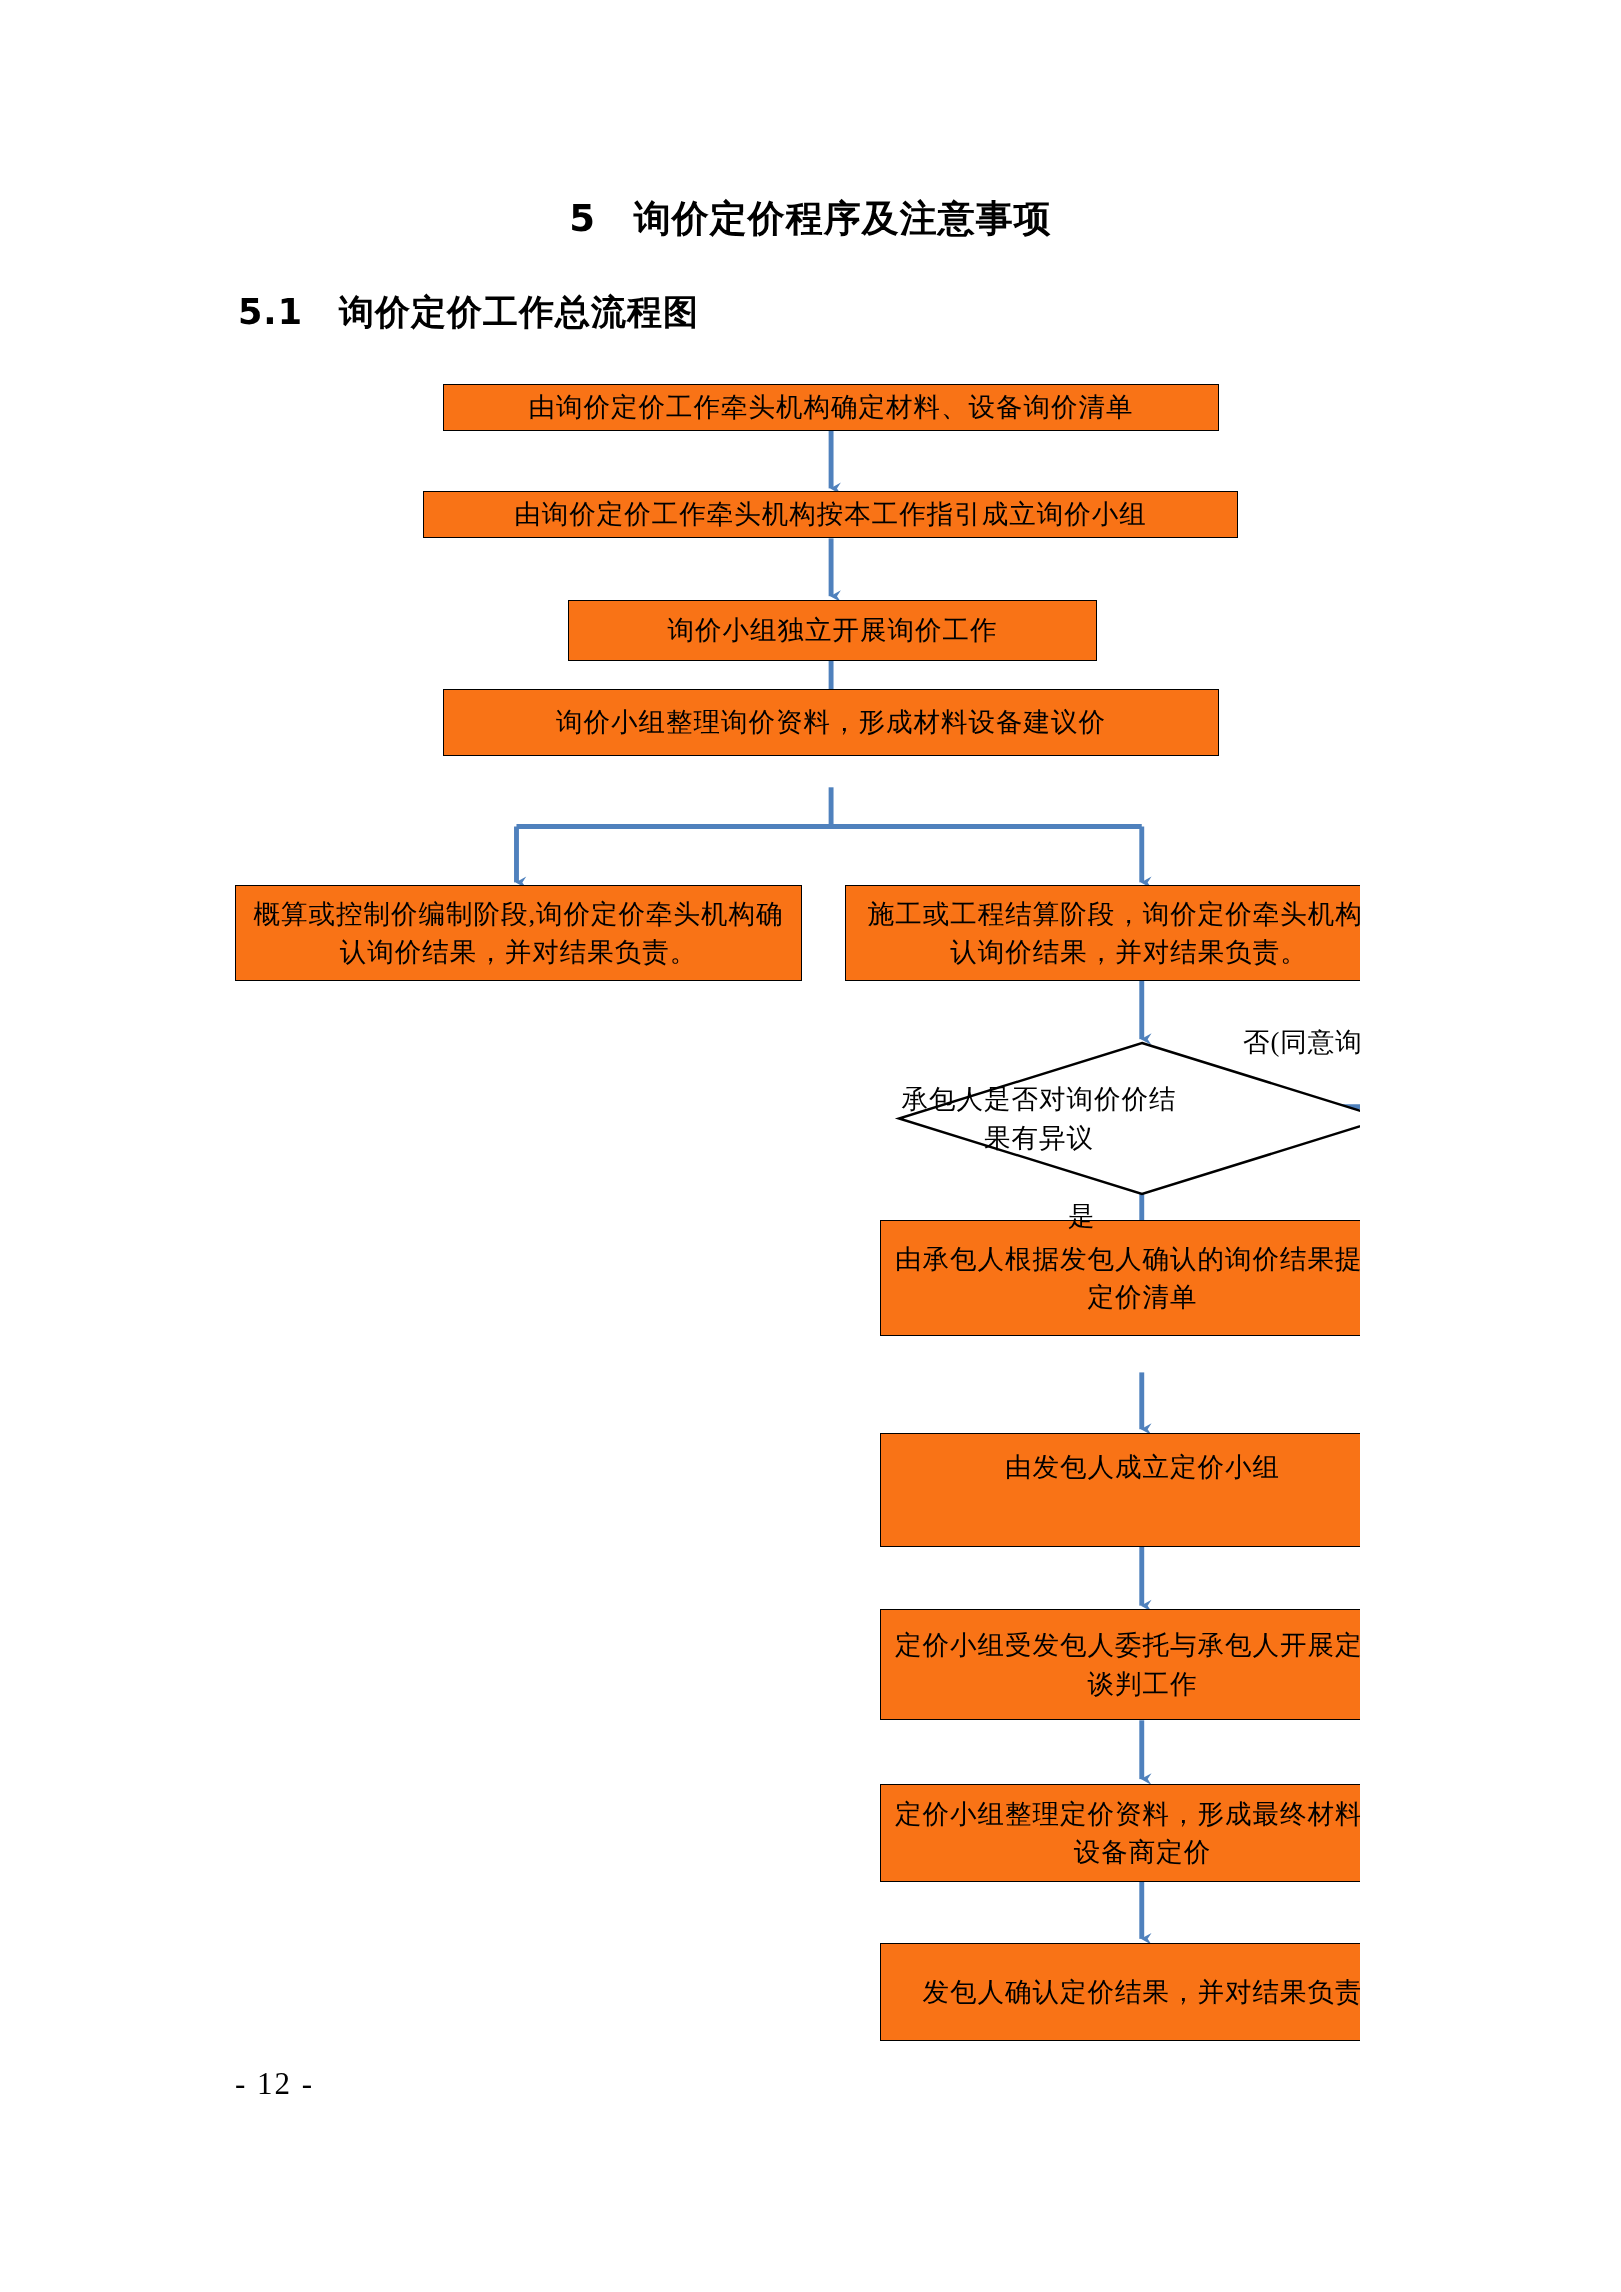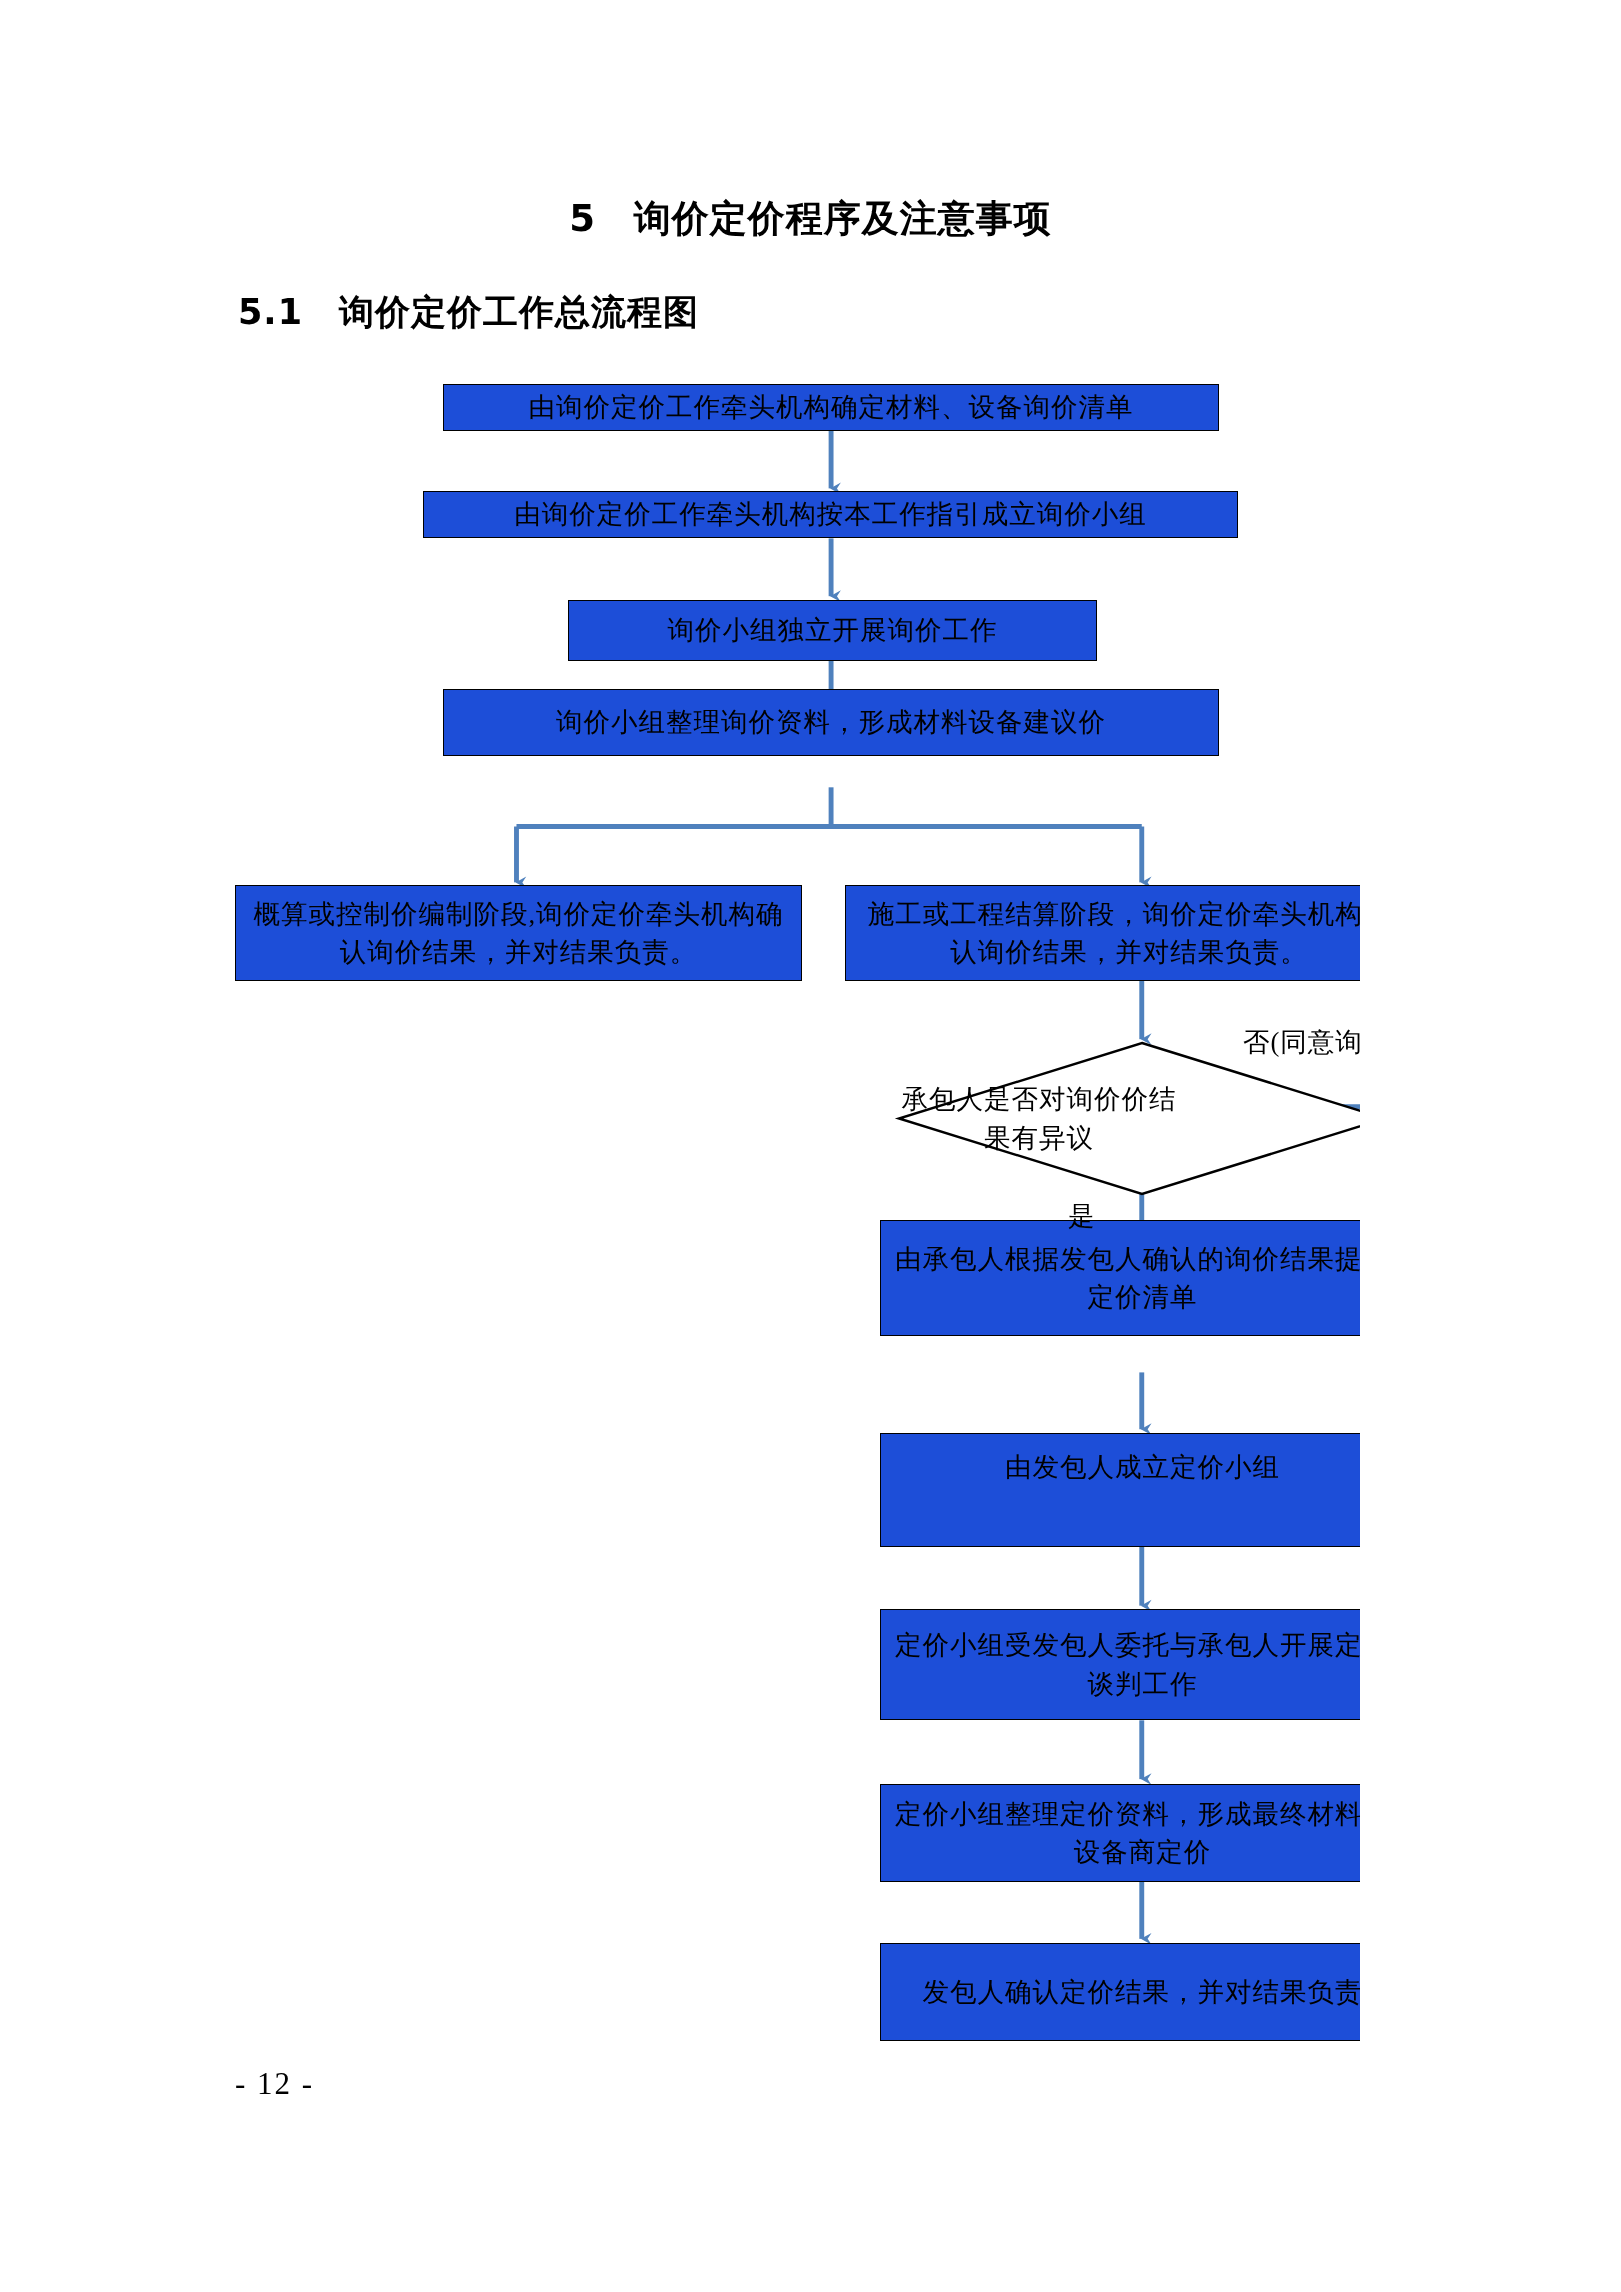--- a/index.html
+++ b/index.html
@@ -41,21 +41,21 @@
     font-size: 35px;
     letter-spacing: 1px;
     white-space: pre;
   }
 
   
   .node {
     position: absolute;
     box-sizing: border-box;
     border: 1.5px solid #000000;
-    background: #1d4ed8;
+    background: #f97316;
     display: flex;
     align-items: center;
     justify-content: center;
     text-align: center;
     font-family: "Liberation Serif", "DejaVu Serif", serif;
     font-size: 26.5px;
     line-height: 1.45;
     letter-spacing: 1px;
     padding: 3.9px 9.8px;
   }

